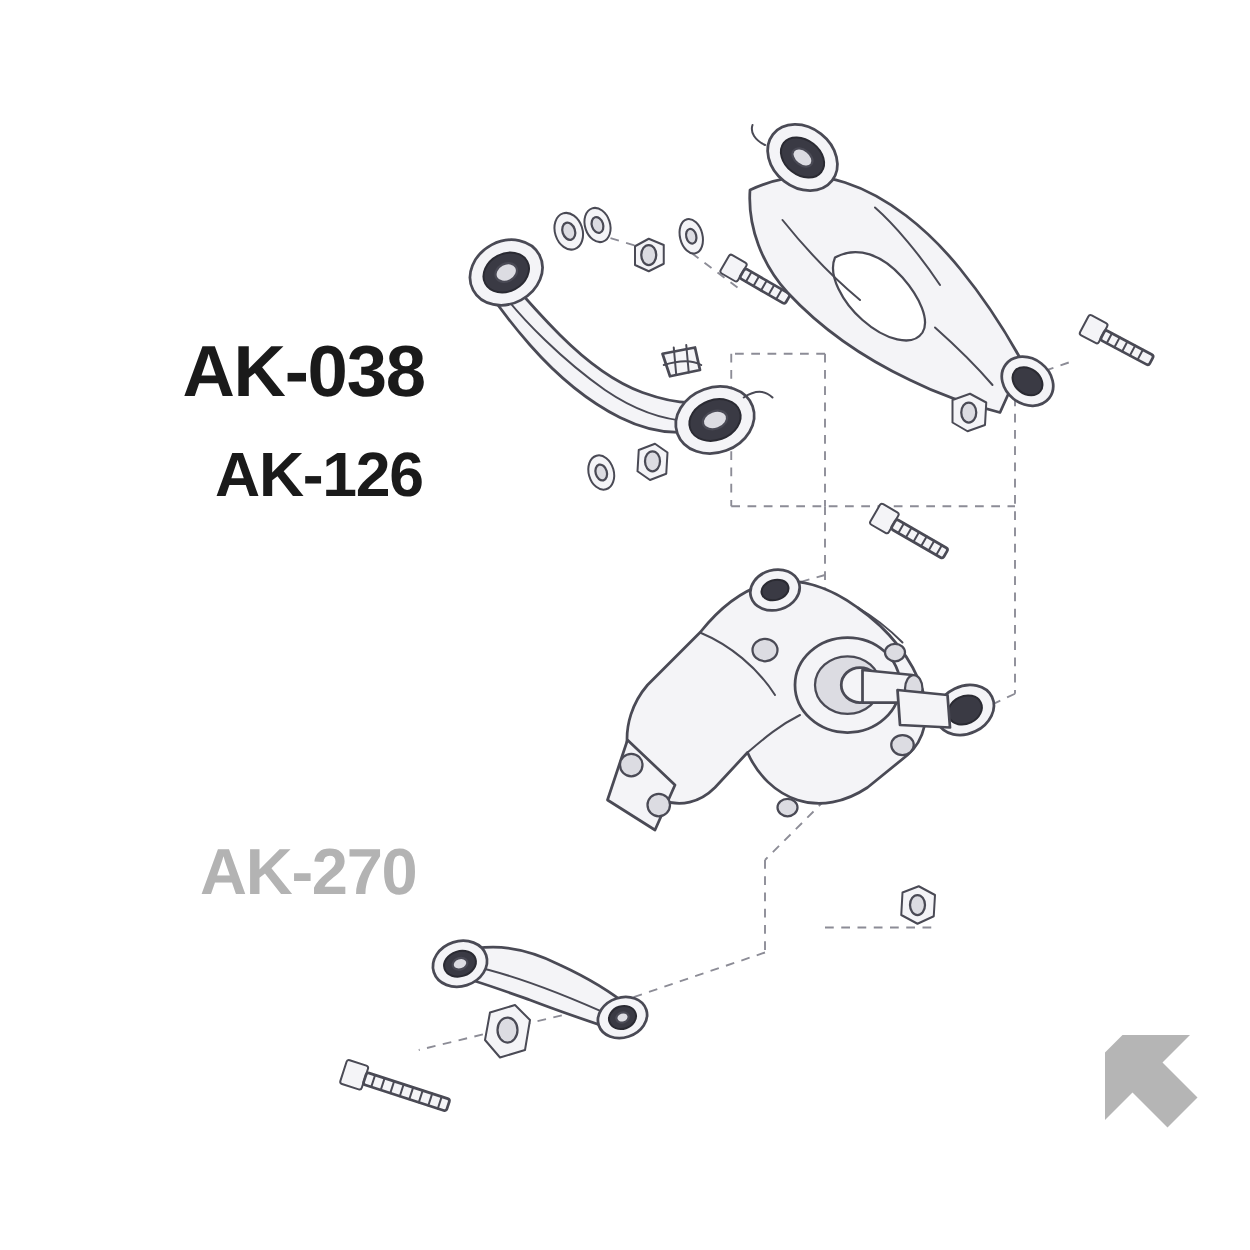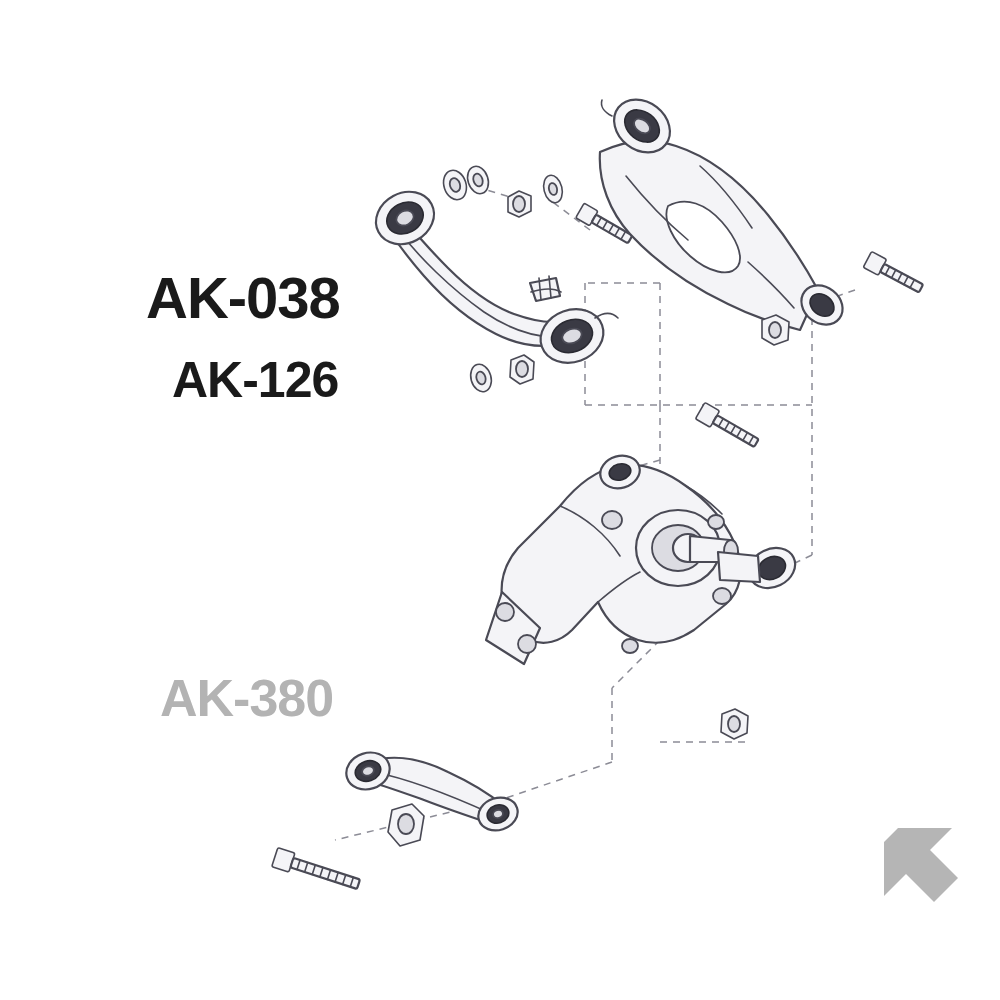--- a/index.html
+++ b/index.html
@@ -251,15 +251,15 @@
 
     <g>
       <path d="M898 828 L952 828 L930 850 L958 878 L934 902 L906 874 L884 896 L884 842 Z" fill="#b5b5b5" transform="rotate(0 920 862)"></path>
     </g>
   </svg>
 
   <div class="label" id="label-ak038">AK-038</div>
 
   <div class="label" id="label-ak126">AK-126</div>
 
-  <div class="label" id="label-ak270">AK-380</div>
+  <div class="label" id="label-ak270">AK-270</div>
 
 </div>
 
 </body></html>

